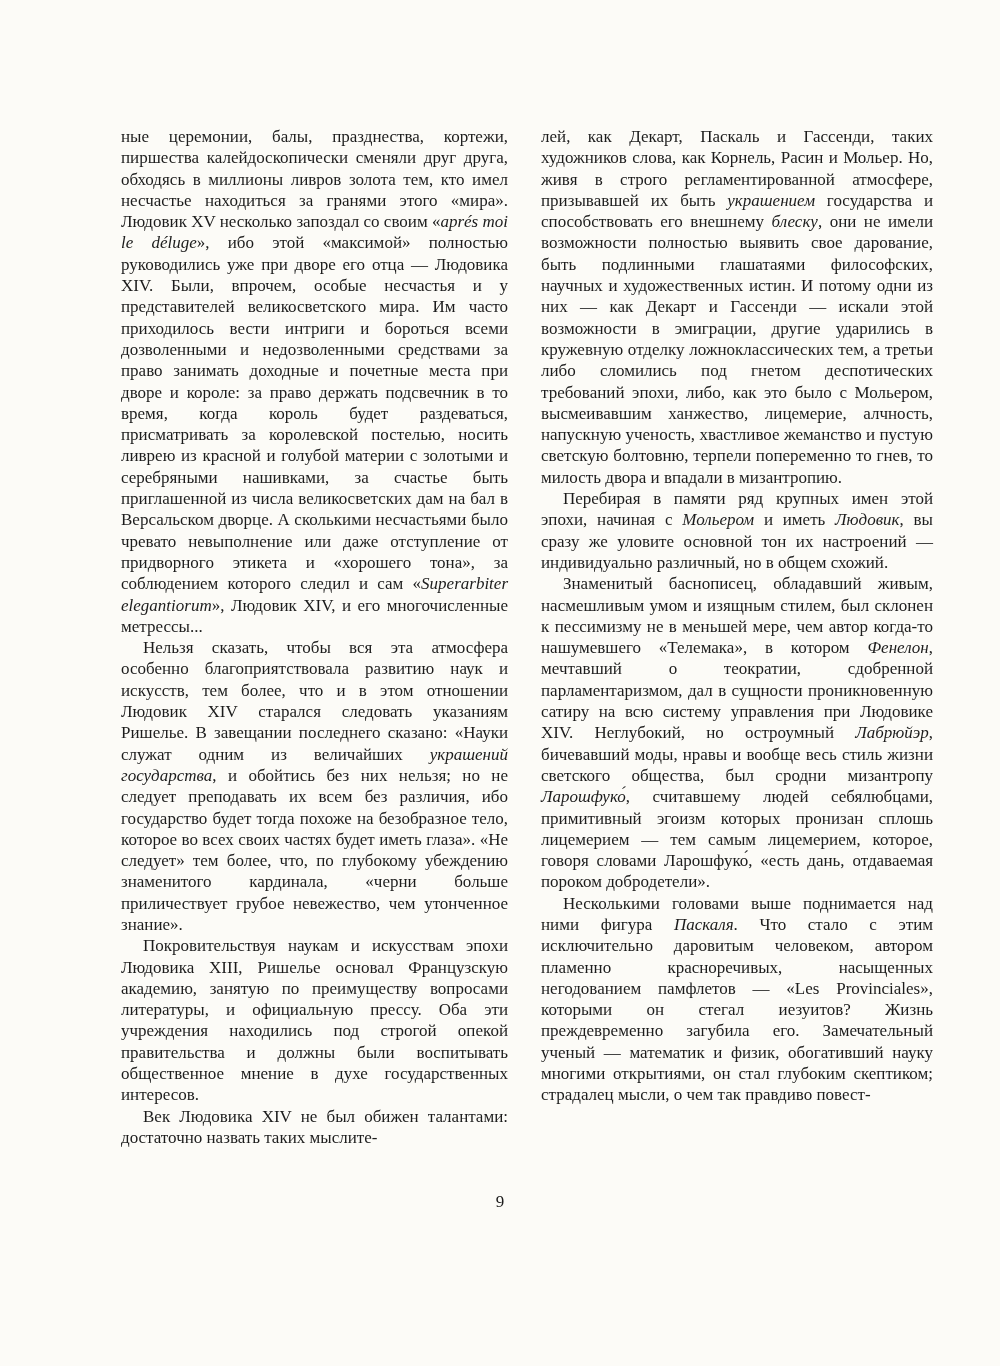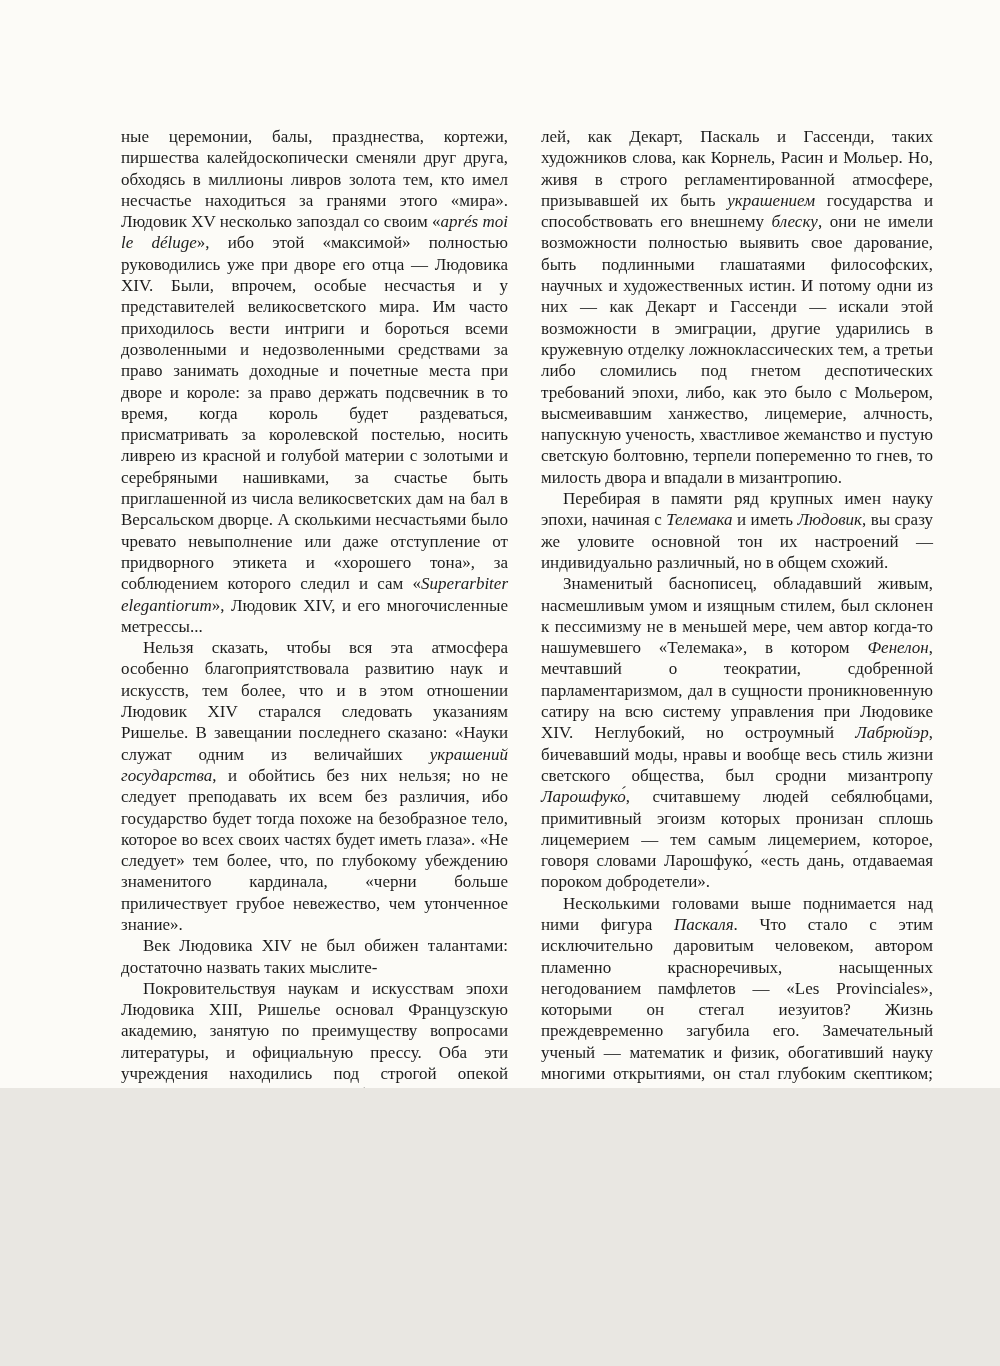--- a/index.html
+++ b/index.html
@@ -3,21 +3,21 @@
 <meta charset="utf-8">
 <style>
   html, body {
     margin: 0;
     padding: 0;
     background: #e9e7e2;
   }
   .page {
     position: relative;
     width: 1000px;
-    height: 1088px;
+    height: 1366px;
     background: #fcfbf7;
     margin: 0 auto;
     overflow: hidden;
     font-family: "Liberation Serif", "DejaVu Serif", serif;
     color: #1c1c1c;
   }
   .content {
     position: absolute;
     top: 126px;
     left: 121px;
@@ -51,24 +51,24 @@
   }
 </style>
 </head>
 <body>
 
 <div class="page">
   <div class="content">
     <div class="column left">
         <p class="para"><span>ные церемонии, балы, празднества, кортежи, пиршества калейдоскопически сменяли друг друга, обходясь в миллионы ливров золота тем, кто имел несчастье находиться за гранями этого «мира». Людовик XV несколько запоздал со своим «</span><i>aprés moi le déluge</i><span>», ибо этой «максимой» полностью руководились уже при дворе его отца — Людовика XIV. Были, впрочем, особые несчастья и у представителей великосветского мира. Им часто приходилось вести интриги и бороться всеми дозволенными и недозволенными средствами за право занимать доходные и почетные места при дворе и короле: за право держать подсвечник в то время, когда король будет раздеваться, присматривать за королевской постелью, носить ливрею из красной и голубой материи с золотыми и серебряными нашивками, за счастье быть приглашенной из числа великосветских дам на бал в Версальском дворце. А сколькими несчастьями было чревато невыполнение или даже отступление от придворного этикета и «хорошего тона», за соблюдением которого следил и сам «</span><i>Superarbiter elegantiorum</i><span>», Людовик XIV, и его многочисленные метрессы...</span></p>
         <p class="para indent"><span>Нельзя сказать, чтобы вся эта атмосфера особенно благоприятствовала развитию наук и искусств, тем более, что и в этом отношении Людовик XIV старался следовать указаниям Ришелье. В завещании последнего сказано: «Науки служат одним из величайших </span><i>украшений государства</i><span>, и обойтись без них нельзя; но не следует преподавать их всем без различия, ибо государство будет тогда похоже на безобразное тело, которое во всех своих частях будет иметь глаза». «Не следует» тем более, что, по глубокому убеждению знаменитого кардинала, «черни больше приличествует грубое невежество, чем утонченное знание».</span></p>
+        <p class="para indent"><span>Покровительствуя наукам и искусствам эпохи Людовика XIII, Ришелье основал Французскую академию, занятую по преимуществу вопросами литературы, и официальную прессу. Оба эти учреждения находились под строгой опекой правительства и должны были воспитывать общественное мнение в духе государственных интересов.</span></p>
         <p class="para indent"><span>Век Людовика XIV не был обижен талантами: достаточно назвать таких мыслите-</span></p>
-        <p class="para indent"><span>Покровительствуя наукам и искусствам эпохи Людовика XIII, Ришелье основал Французскую академию, занятую по преимуществу вопросами литературы, и официальную прессу. Оба эти учреждения находились под строгой опекой правительства и должны были воспитывать общественное мнение в духе государственных интересов.</span></p>
       </div>
     <div class="column right">
         <p class="para"><span>лей, как Декарт, Паскаль и Гассенди, таких художников слова, как Корнель, Расин и Мольер. Но, живя в строго регламентированной атмосфере, призывавшей их быть </span><i>украшением</i><span> государства и способствовать его внешнему </span><i>блеску</i><span>, они не имели возможности полностью выявить свое дарование, быть подлинными глашатаями философских, научных и художественных истин. И потому одни из них — как Декарт и Гассенди — искали этой возможности в эмиграции, другие ударились в кружевную отделку ложноклассических тем, а третьи либо сломились под гнетом деспотических требований эпохи, либо, как это было с Мольером, высмеивавшим ханжество, лицемерие, алчность, напускную ученость, хвастливое жеманство и пустую светскую болтовню, терпели попеременно то гнев, то милость двора и впадали в мизантропию.</span></p>
-        <p class="para indent"><span>Перебирая в памяти ряд крупных имен науку эпохи, начиная с </span><i>Телемака</i><span> и иметь </span><i>Людовик</i><span>, вы сразу же уловите основной тон их настроений — индивидуально различный, но в общем схожий.</span></p>
+        <p class="para indent"><span>Перебирая в памяти ряд крупных имен этой эпохи, начиная с </span><i>Мольером</i><span> и иметь </span><i>Людовик</i><span>, вы сразу же уловите основной тон их настроений — индивидуально различный, но в общем схожий.</span></p>
         <p class="para indent"><span>Знаменитый баснописец, обладавший живым, насмешливым умом и изящным стилем, был склонен к пессимизму не в меньшей мере, чем автор когда-то нашумевшего «Телемака», в котором </span><i>Фенелон</i><span>, мечтавший о теократии, сдобренной парламентаризмом, дал в сущности проникновенную сатиру на всю систему управления при Людовике XIV. Неглубокий, но остроумный </span><i>Лабрюйэр</i><span>, бичевавший моды, нравы и вообще весь стиль жизни светского общества, был сродни мизантропу </span><i>Ларошфуко́</i><span>, считавшему людей себялюбцами, примитивный эгоизм которых пронизан сплошь лицемерием — тем самым лицемерием, которое, говоря словами Ларошфуко́, «есть дань, отдаваемая пороком добродетели».</span></p>
         <p class="para indent"><span>Несколькими головами выше поднимается над ними фигура </span><i>Паскаля</i><span>. Что стало с этим исключительно даровитым человеком, автором пламенно красноречивых, насыщенных негодованием памфлетов — «Les Provinciales», которыми он стегал иезуитов? Жизнь преждевременно загубила его. Замечательный ученый — математик и физик, обогативший науку многими открытиями, он стал глубоким скептиком; страдалец мысли, о чем так правдиво повест-</span></p>
       </div>
   </div>
   <div class="page-number">9</div>
 </div>
 
 </body></html>

